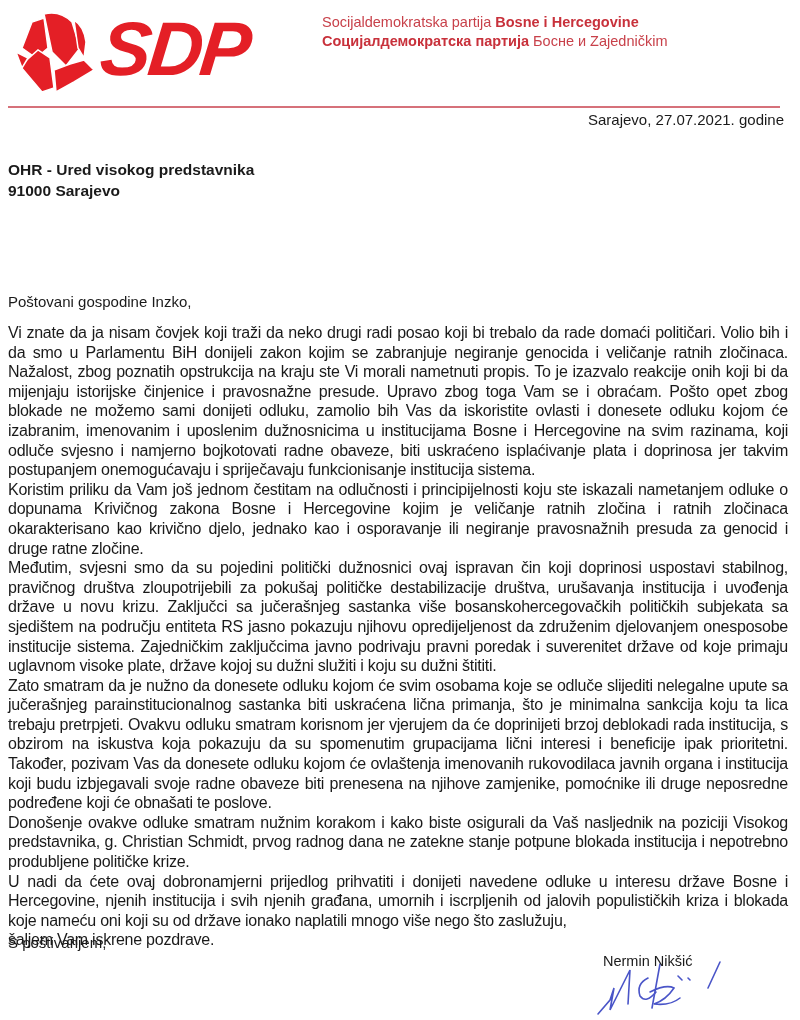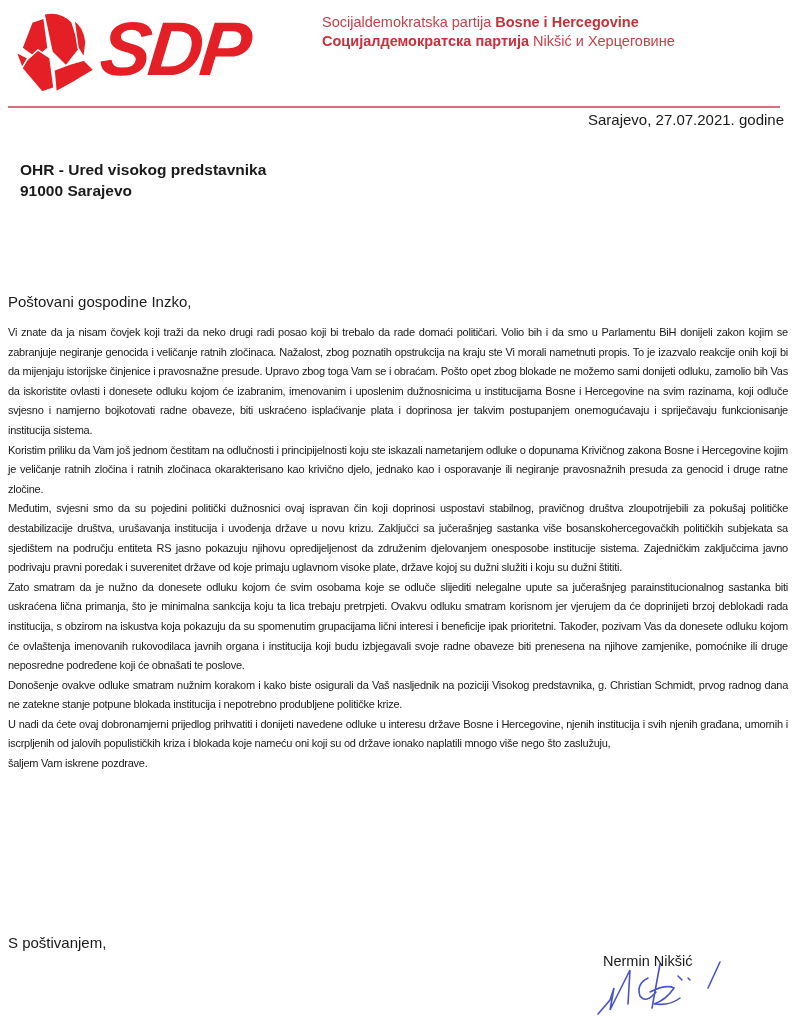--- a/index.html
+++ b/index.html
@@ -10,23 +10,23 @@
   .logo-text { position: absolute; left: 101px; top: 4px; font-family: "Liberation Sans", sans-serif;
                font-weight: bold; font-style: italic; font-size: 76px; color: #e41f26;
                letter-spacing: -3px; line-height: 90px; transform: skewX(-6deg); }
   .party-line1 { position: absolute; left: 322px; top: 14px; font-size: 14.5px; color: #c8414a; white-space: nowrap; }
   .party-line2 { position: absolute; left: 322px; top: 33px; font-size: 14.5px; color: #c8414a; white-space: nowrap; }
   .party-line1 b, .party-line2 b { font-weight: bold; color: #c8313b; }
   .motto { position: absolute; left: 322px; top: 62px; font-size: 22px; color: #c8414a; white-space: nowrap; }
   .header-rule { position: absolute; left: 8px; top: 106px; width: 772px; height: 2px; background: #d6717a; }
   .date { position: absolute; right: 16px; top: 111px; font-size: 15px; color: #1a1a1a; }
   .address { position: absolute; left: 8px; top: 160px; font-size: 15.5px; font-weight: bold; line-height: 20.5px; }
-  .address div { white-space: nowrap; margin-left: 12px; }
+  .address div { white-space: nowrap; }
   .salutation { position: absolute; left: 8px; top: 293px; font-size: 15px; text-align: right; }
-  .body { position: absolute; left: 8px; top: 323px; width: 780px; font-size: 11px; line-height: 19.6px;
+  .body { position: absolute; left: 8px; top: 323px; width: 780px; font-size: 16px; line-height: 19.6px;
           text-align: justify; letter-spacing: -0.25px; }
   .body p { margin: 0; }
   .closing { position: absolute; left: 8px; top: 934px; font-size: 15px; }
   .signer { position: absolute; left: 603px; top: 953px; font-size: 14.5px; }
   .signature { position: absolute; left: 570px; top: 948px; width: 200px; height: 72px; }
 </style>
 </head>
 <body>
 
 <div class="header">
@@ -35,21 +35,21 @@
       <path d="M8 40 L18 14 L30 10 L34 40 L22 50 Z"></path>
       <path d="M30 6 Q46 2 58 14 L66 40 L52 58 L38 44 Z"></path>
       <path d="M60 12 Q70 18 72 34 L70 50 L64 40 Z"></path>
       <path d="M6 58 L24 42 L36 50 L40 80 L28 84 Z"></path>
       <path d="M40 62 L56 56 L70 52 L80 62 L60 74 L42 84 Z"></path>
       <path d="M2 44 L14 50 L8 60 Z"></path>
     </g>
   </svg>
   <div class="logo-text">SDP</div>
   <div class="party-line1"><span>Socijaldemokratska partija </span><b>Bosne i Hercegovine</b></div>
-  <div class="party-line2"><b>Социјалдемократска партија</b><span> Nikšić и Херцеговине</span></div>
+  <div class="party-line2"><b>Социјалдемократска партија</b><span> Босне и Zajedničkim</span></div>
   <div class="header-rule"></div>
 </div>
 
 <div class="date">Sarajevo, 27.07.2021. godine</div>
 
 <div class="address">
   <div>OHR - Ured visokog predstavnika</div>
   <div>91000 Sarajevo</div>
 </div>
 

